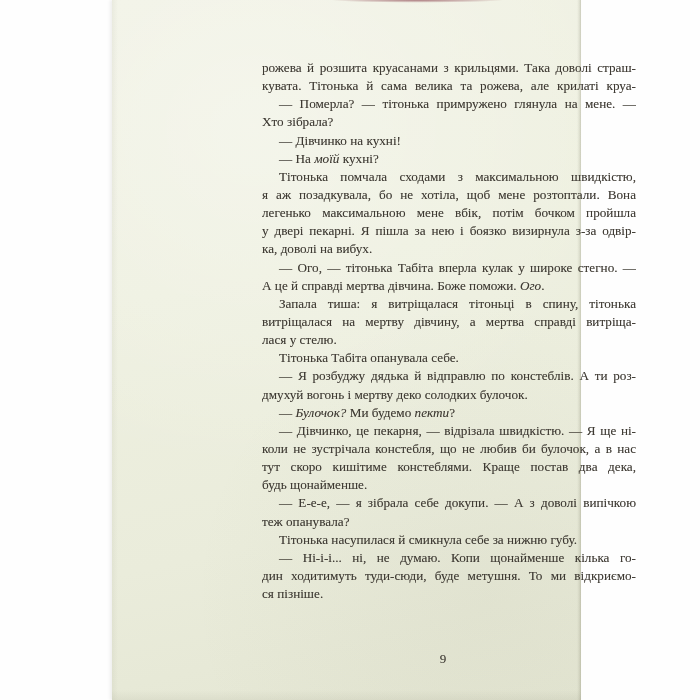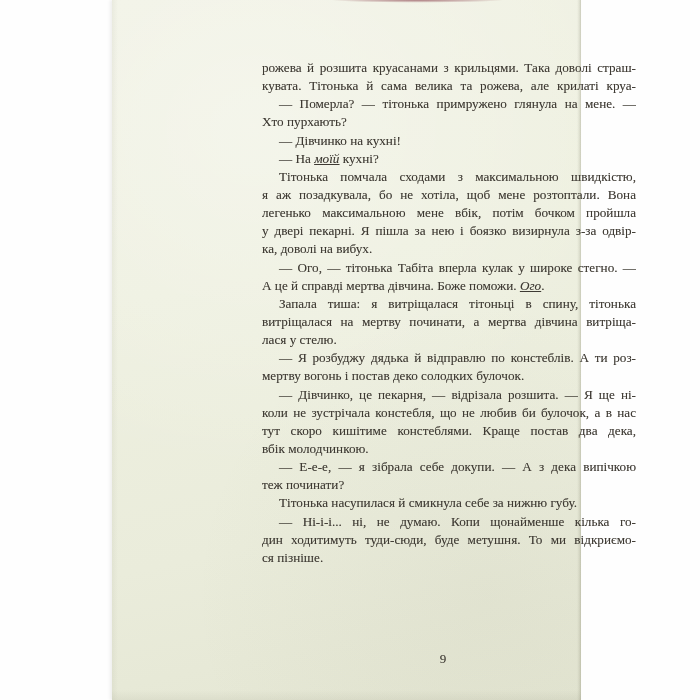--- a/index.html
+++ b/index.html
@@ -75,21 +75,20 @@
     overflow: hidden;
   }
   .line.last {
     text-align-last: left;
   }
   .line.indent {
     text-indent: 17px;
   }
   .it {
     font-style: italic;
-    text-decoration: underline;
   }
   .folio {
     position: absolute;
     left: 144px;
     top: 651px;
     width: 374px;
     text-align: center;
     color: #45413a;
     font-size: 13px;
     text-shadow: 0 0 0.6px rgba(62,58,51,0.35);
@@ -97,41 +96,43 @@
 </style>
 </head>
 <body>
 
 <div id="stage">
   <div class="book-page">
     <div class="text-block">
         <div class="line"><span>рожева й розшита круасанами з крильцями. Така доволі страш-</span></div>
         <div class="line"><span>кувата. Тітонька й сама велика та рожева, але крилаті круа-</span></div>
         <div class="line indent"><span>— Померла? — тітонька примружено глянула на мене. —</span></div>
-        <div class="line last"><span>Хто пурхають?</span></div>
+        <div class="line last"><span>Хто зібрала?</span></div>
         <div class="line indent last"><span>— Дівчинко на кухні!</span></div>
         <div class="line indent last"><span>— На </span><span class="it">моїй</span><span> кухні?</span></div>
         <div class="line indent"><span>Тітонька помчала сходами з максимальною швидкістю,</span></div>
         <div class="line"><span>я аж позадкувала, бо не хотіла, щоб мене розтоптали. Вона</span></div>
         <div class="line"><span>легенько максимальною мене вбік, потім бочком пройшла</span></div>
         <div class="line"><span>у двері пекарні. Я пішла за нею і боязко визирнула з-за одвір-</span></div>
         <div class="line last"><span>ка, доволі на вибух.</span></div>
         <div class="line indent"><span>— Ого, — тітонька Табіта вперла кулак у широке стегно. —</span></div>
         <div class="line last"><span>А це й справді мертва дівчина. Боже поможи. </span><span class="it">Ого</span><span>.</span></div>
         <div class="line indent"><span>Запала тиша: я витріщалася тітоньці в спину, тітонька</span></div>
-        <div class="line"><span>витріщалася на мертву починати, а мертва дівчина витріща-</span></div>
+        <div class="line"><span>витріщалася на мертву дівчину, а мертва справді витріща-</span></div>
         <div class="line last"><span>лася у стелю.</span></div>
+        <div class="line indent last"><span>Тітонька Табіта опанувала себе.</span></div>
         <div class="line indent"><span>— Я розбуджу дядька й відправлю по констеблів. А ти роз-</span></div>
-        <div class="line last"><span>мертву вогонь і постав деко солодких булочок.</span></div>
-        <div class="line indent"><span>— Дівчинко, це пекарня, — відрізала розшита. — Я ще ні-</span></div>
+        <div class="line last"><span>дмухуй вогонь і мертву деко солодких булочок.</span></div>
+        <div class="line indent last"><span>— </span><span class="it">Булочок?</span><span> Ми будемо </span><span class="it">пекти</span><span>?</span></div>
+        <div class="line indent"><span>— Дівчинко, це пекарня, — відрізала швидкістю. — Я ще ні-</span></div>
         <div class="line"><span>коли не зустрічала констебля, що не любив би булочок, а в нас</span></div>
         <div class="line"><span>тут скоро кишітиме констеблями. Краще постав два дека,</span></div>
-        <div class="line last"><span>вбік молодчинкою.</span></div>
-        <div class="line indent"><span>— Е-е-е, — я зібрала себе докупи. — А з дека випічкою</span></div>
-        <div class="line last"><span>теж починати?</span></div>
+        <div class="line last"><span>будь щонайменше.</span></div>
+        <div class="line indent"><span>— Е-е-е, — я зібрала себе докупи. — А з доволі випічкою</span></div>
+        <div class="line last"><span>теж опанувала?</span></div>
         <div class="line indent last"><span>Тітонька насупилася й смикнула себе за нижню губу.</span></div>
         <div class="line indent"><span>— Ні-і-і... ні, не думаю. Копи щонайменше кілька го-</span></div>
         <div class="line"><span>дин ходитимуть туди-сюди, буде метушня. То ми відкриємо-</span></div>
         <div class="line last"><span>ся пізніше.</span></div>
       </div>
     <div class="folio">9</div>
   </div>
   <div class="cover-sliver"></div>
 </div>
 

